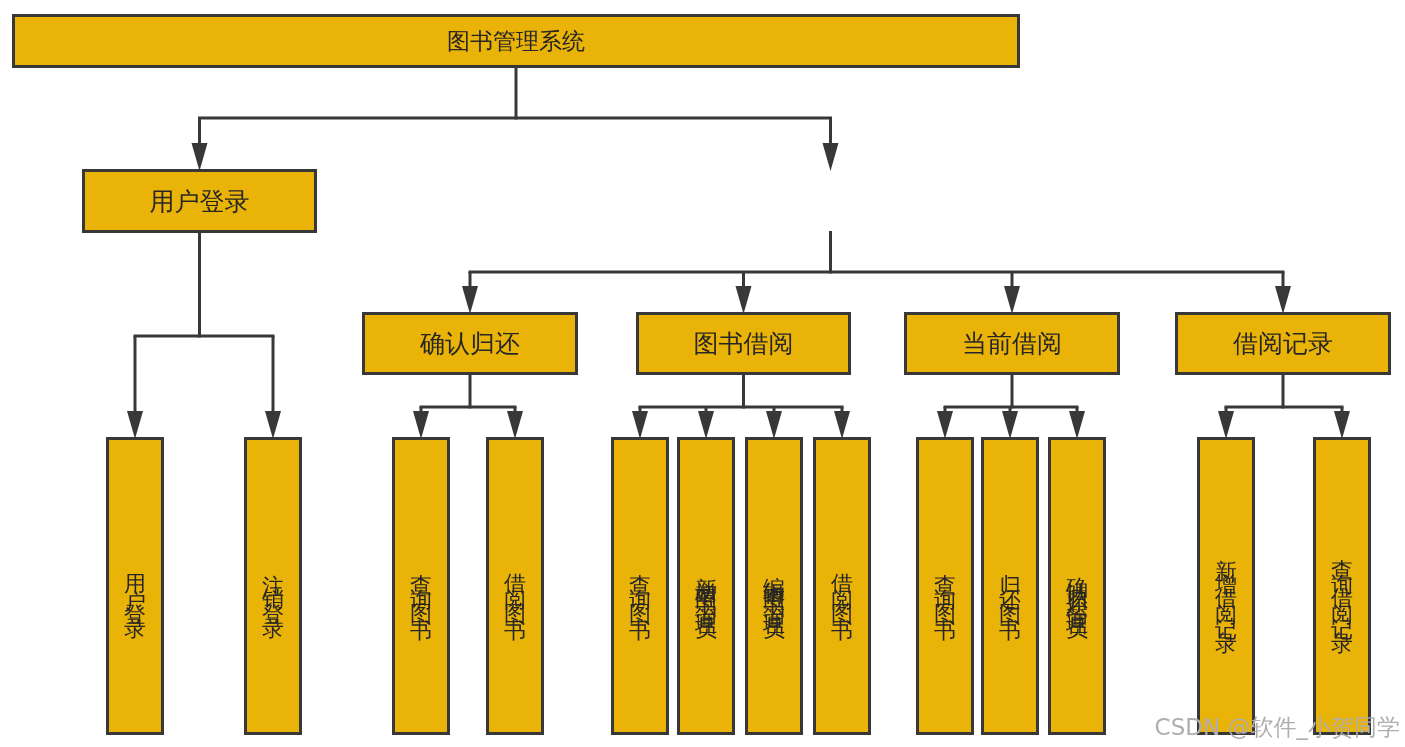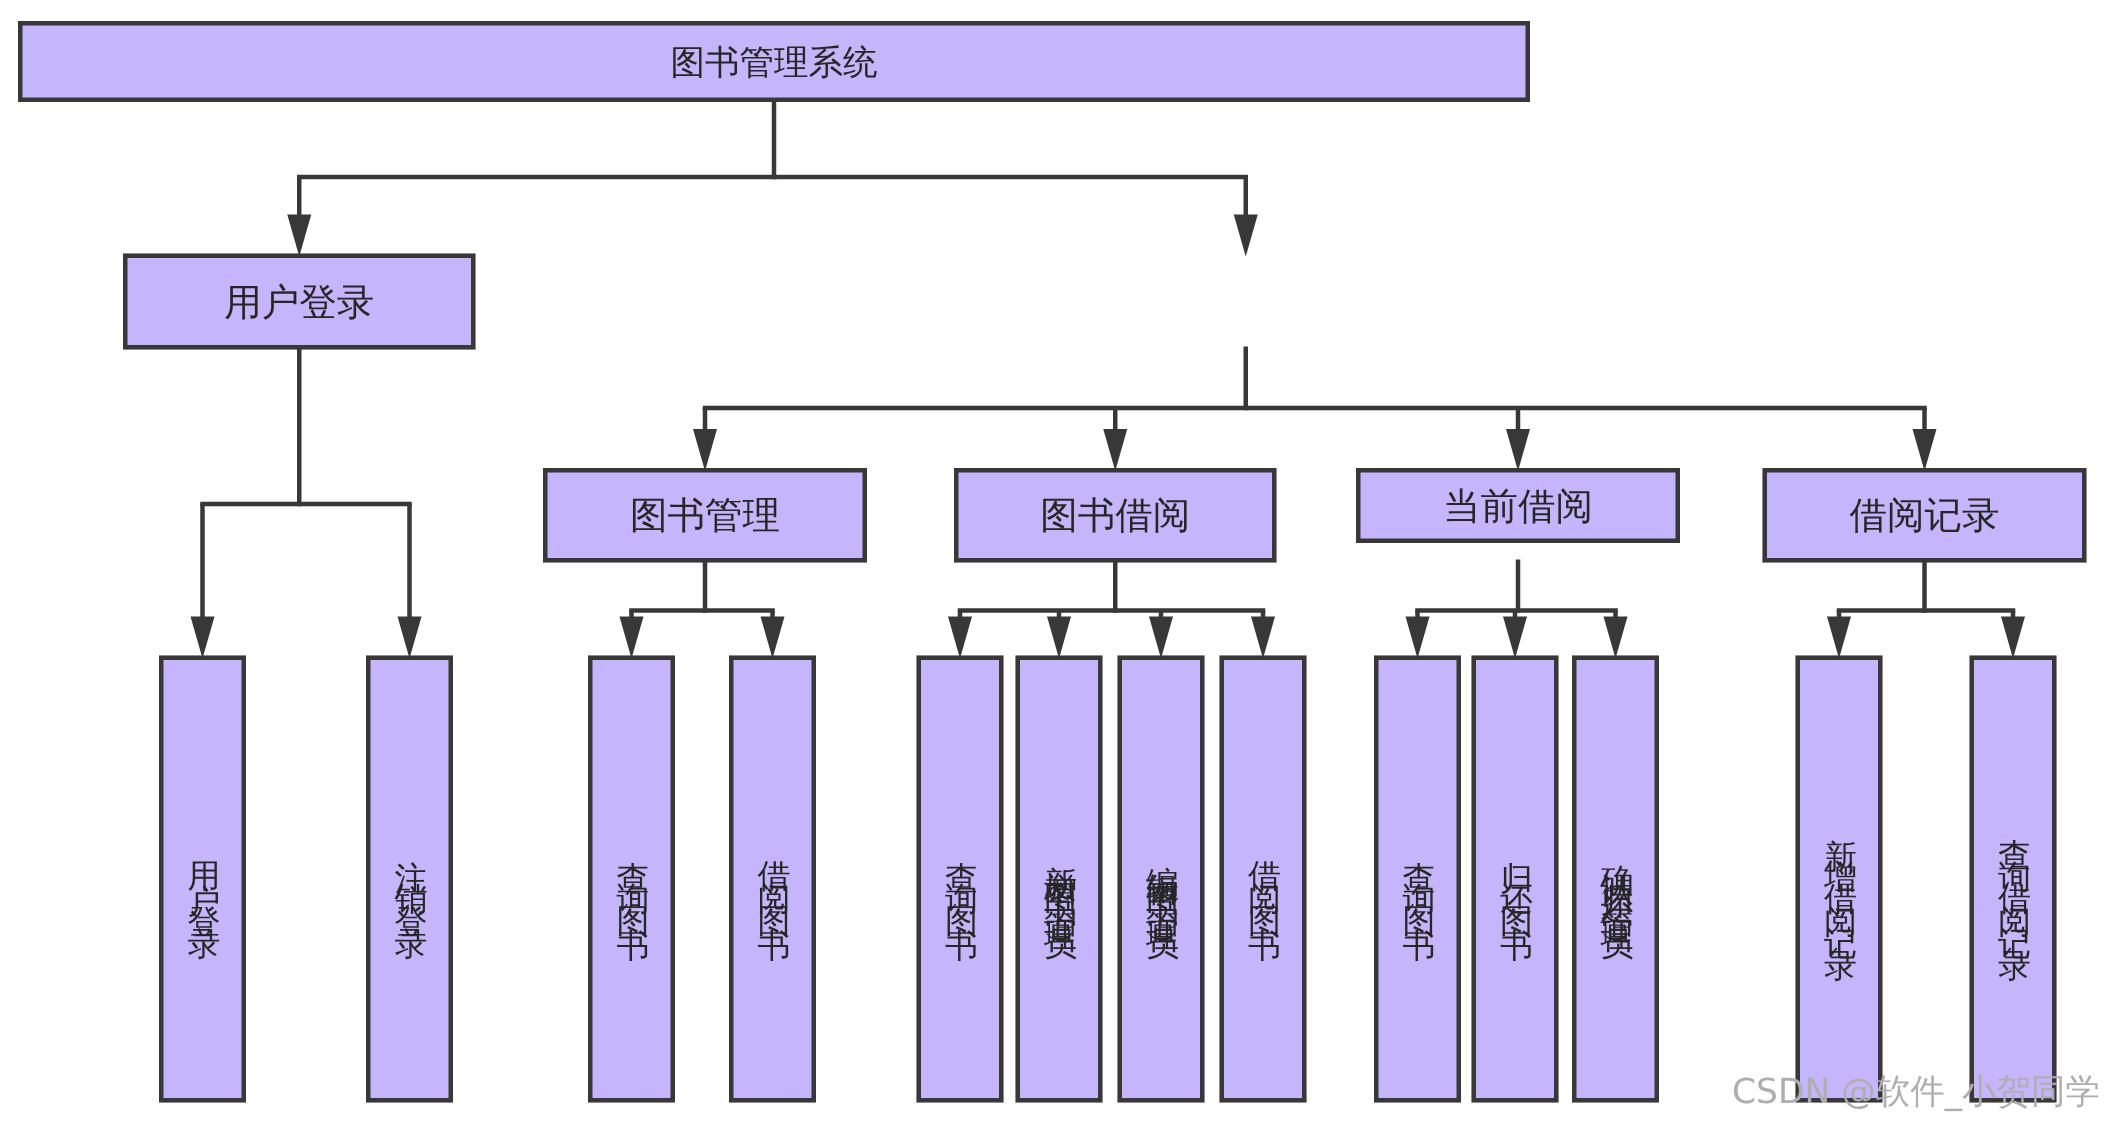--- a/index.html
+++ b/index.html
@@ -14,21 +14,21 @@
     background: var(--background);
     font-family: "DejaVu Sans", "Liberation Sans", sans-serif;
     position: relative;
     overflow: hidden;
   }
   .canvas { position: absolute; left: 0; top: 0; width: 1405px; height: 747px; }
   .box {
     position: absolute;
     box-sizing: border-box;
     border: 3px solid var(--line);
-    background: #c4b5fd;
+    background: #eab308;
     display: flex;
     align-items: center;
     justify-content: center;
     color: var(--text);
   }
   .hlabel { font-size: 25px; white-space: nowrap; }
   .root-box .hlabel { font-size: 23px; }
   .vtext {
     writing-mode: vertical-rl;
     font-size: 22px;
@@ -58,26 +58,26 @@
 
   <div class="box root-box" style="left:12px; top:14px; width:1008px; height:54px;">
     <span class="hlabel">图书管理系统</span>
   </div>
 
   <div class="box" style="left:82px; top:169px; width:235px; height:64px;">
     <span class="hlabel">用户登录</span>
   </div>
 
   <div class="box" style="left:362px; top:312px; width:216px; height:63px;">
-    <span class="hlabel">图书管理</span>
+    <span class="hlabel">确认归还</span>
   </div>
   <div class="box" style="left:636px; top:312px; width:215px; height:63px;">
     <span class="hlabel">图书借阅</span>
   </div>
-  <div class="box" style="left:904px; top:312px; width:216px; height:50px;">
+  <div class="box" style="left:904px; top:312px; width:216px; height:63px;">
     <span class="hlabel">当前借阅</span>
   </div>
   <div class="box" style="left:1175px; top:312px; width:216px; height:63px;text-align:center;">
     <span class="hlabel">借阅记录</span>
   </div>
 
   <div class="box leaf" style="left:106px; top:437px; width:58px; height:298px;">
     <span class="vtext">用户登录</span>
   </div>
   <div class="box leaf" style="left:244px; top:437px; width:58px; height:298px;">

